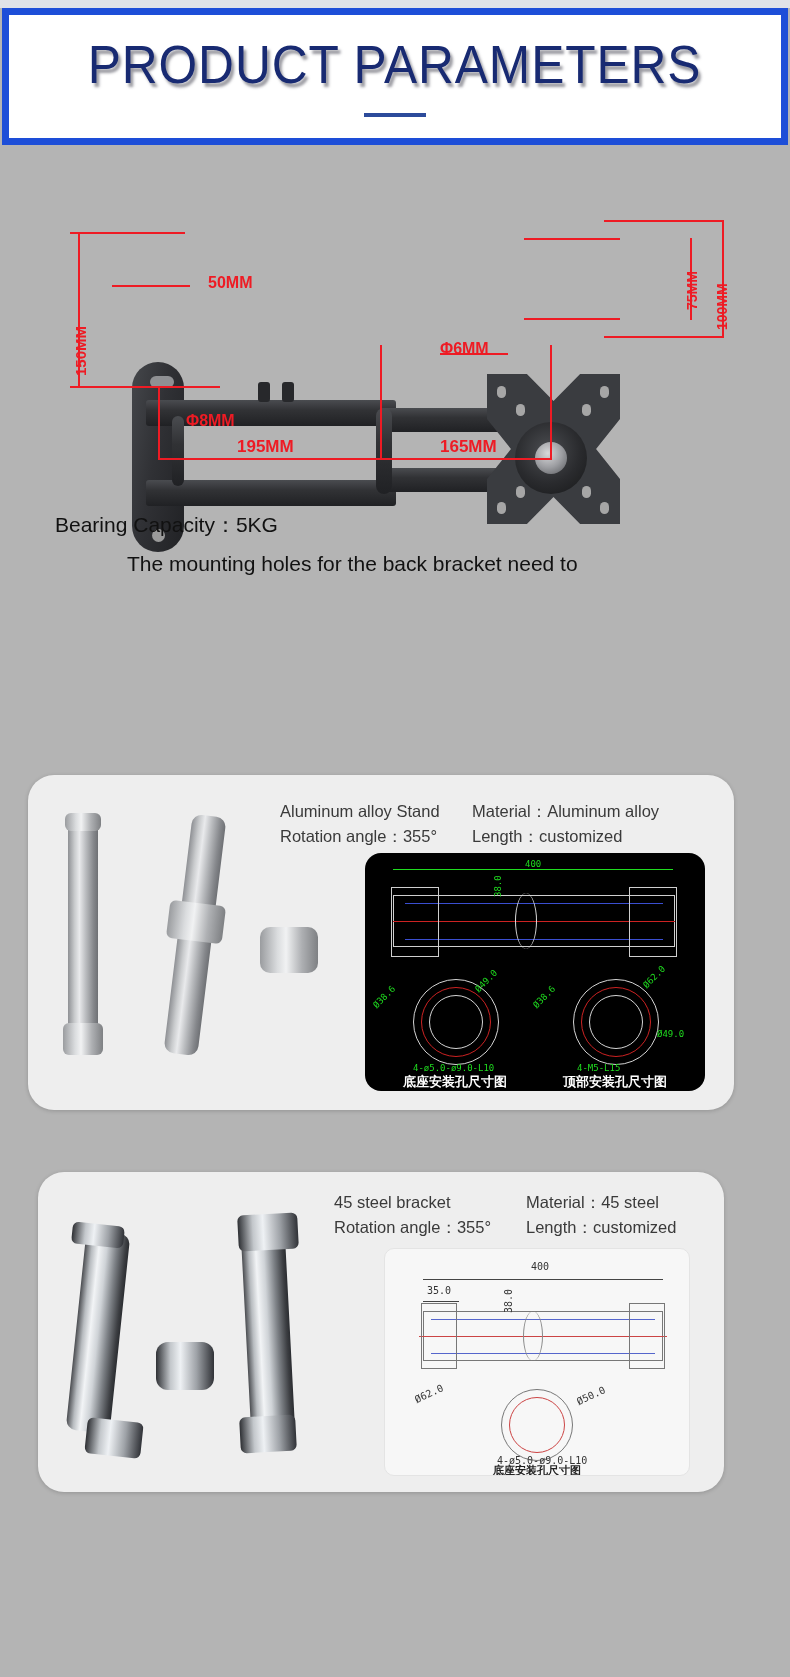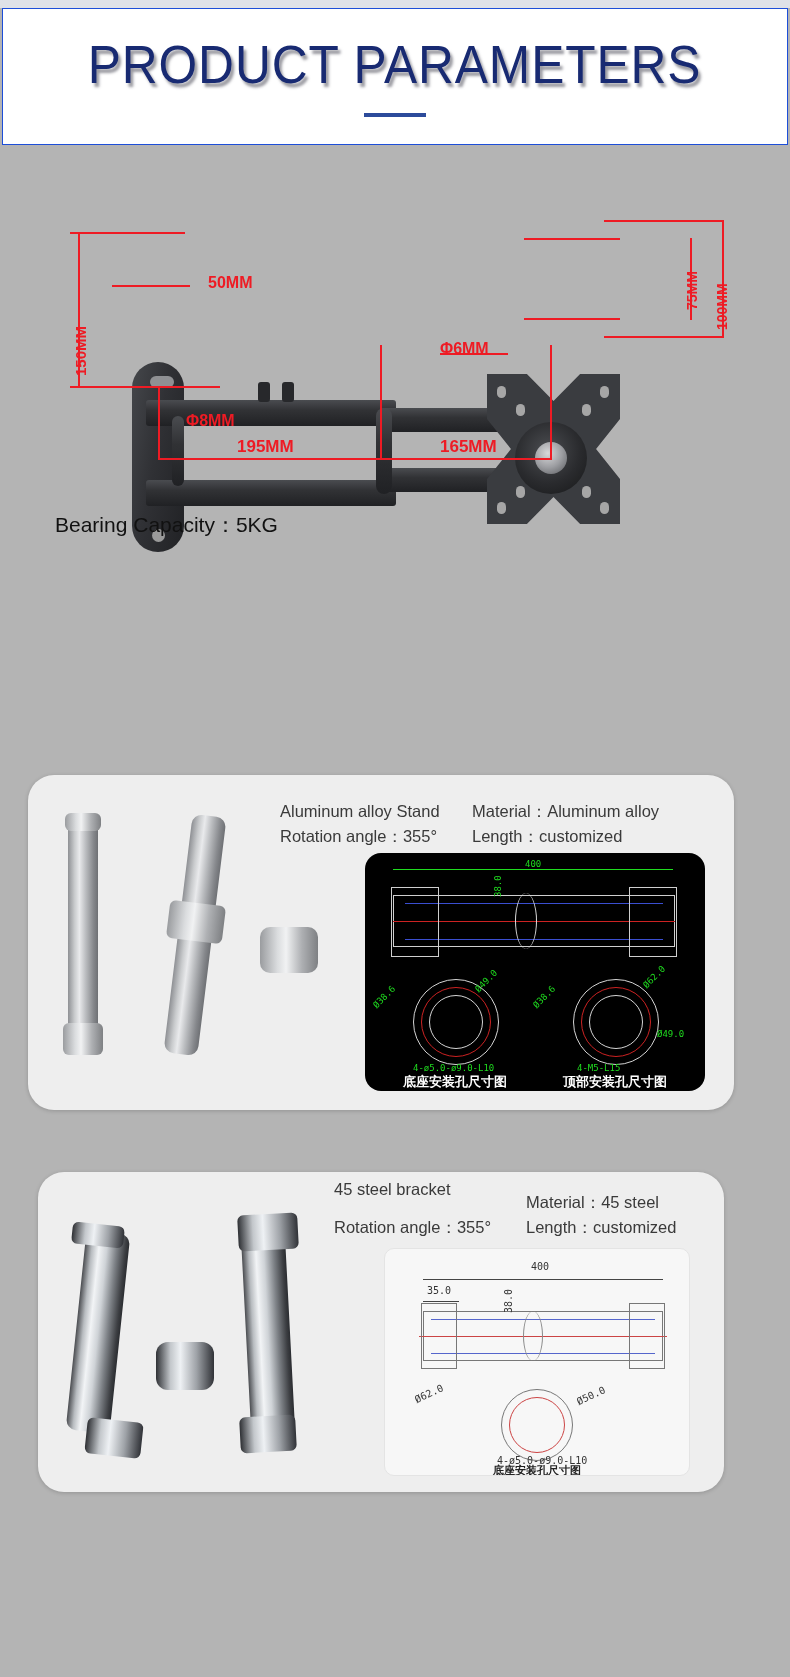--- a/index.html
+++ b/index.html
@@ -7,21 +7,21 @@
     width: 790px; height: 1677px;
     font-family: "Liberation Sans", sans-serif;
     background: #b4b4b4;
     position: relative; overflow: hidden;
   }
   .page { position: relative; width: 790px; height: 1677px; background: #b4b4b4; }
 
   
   .banner {
     position: absolute; left: 2px; top: 8px; width: 786px; height: 137px;
-    background: #ffffff; border: 1px solid #1d4ed8;
+    background: #ffffff; border: 7px solid #1d4ed8;
     display: flex; flex-direction: column; align-items: center; justify-content: center;
   }
   .banner-title {
     font-size: 54px; letter-spacing: 1px; color: #182a72; font-weight: 400;
     font-family: "Liberation Sans Narrow", "Liberation Sans", sans-serif;
     transform: scaleX(0.92); text-shadow: 3px 4px 3px rgba(120,120,130,0.75);
     line-height: 1.05; white-space: nowrap;
   }
   .banner-rule { width: 62px; height: 4px; background: #2c4b9b; margin-top: 20px; }
   .banner-topstrip { position:absolute; left:0; top:0; width:790px; height:8px; background:#dfe2e8; }
@@ -176,20 +176,21 @@
     <div class="dimline" style="left:380px;top:195px;width:2px;height:115px;"></div>
     <div class="dimline" style="left:550px;top:195px;width:2px;height:115px;"></div>
     <div class="dimline" style="left:158px;top:308px;width:224px;height:2px;"></div>
     <div class="dimline" style="left:382px;top:308px;width:170px;height:2px;"></div>
     <div class="dimtext" style="left:237px;top:287px;font-size:17px;">195MM</div>
     <div class="dimtext" style="left:440px;top:287px;font-size:17px;">165MM</div>
   </div>
 
   <div class="specs">
     <div class="spec-line">Bearing Capacity：5KG</div>
+    <div class="spec-line spec-indent">The mounting holes for the back bracket need to</div>
   </div>
 
   <div class="card card-1">
 
     <div class="card-head" style="left:252px;top:24px;">Aluminum alloy Stand</div>
     <div class="card-head" style="left:444px;top:24px;">Material：Aluminum alloy</div>
     <div class="card-head" style="left:252px;top:49px;">Rotation angle：355°</div>
     <div class="card-head" style="left:444px;top:49px;">Length：customized</div>
 
     <div class="tube tube-alu" style="left:40px;top:42px;width:30px;height:216px;"></div>
@@ -228,21 +229,21 @@
       <div class="cad-label cad-green" style="left:166px;top:150px;transform:rotate(-45deg);transform-origin:0 0;">Ø38.6</div>
       <div class="cad-label cad-green" style="left:276px;top:130px;transform:rotate(-45deg);transform-origin:0 0;">Ø62.0</div>
       <div class="cad-label cad-green" style="left:292px;top:176px;">Ø49.0</div>
       <div class="cad-label cad-green" style="left:212px;top:210px;">4-M5-L15</div>
       <div class="cad-label cad-cn" style="left:198px;top:220px;">顶部安装孔尺寸图</div>
     </div>
   </div>
 
   <div class="card card-2">
 
-    <div class="card-head" style="left:296px;top:5px;">45 steel bracket</div>
+    <div class="card-head" style="left:296px;top:18px;">45 steel bracket</div>
     <div class="card-head" style="left:488px;top:18px;">Material：45 steel</div>
     <div class="card-head" style="left:296px;top:43px;">Rotation angle：355°</div>
     <div class="card-head" style="left:488px;top:43px;">Length：customized</div>
 
     <div class="tube tube-steel" style="left:38px;top:60px;width:44px;height:200px;transform:rotate(6deg);"></div>
     <div class="cap-steel" style="position:absolute;left:34px;top:52px;width:52px;height:22px;transform:rotate(6deg);"></div>
     <div class="cap-steel" style="position:absolute;left:48px;top:248px;width:56px;height:36px;transform:rotate(6deg);"></div>
 
     <div class="tube tube-steel" style="left:208px;top:62px;width:44px;height:198px;transform:rotate(-3deg);"></div>
     <div class="cap-steel" style="position:absolute;left:200px;top:42px;width:60px;height:36px;transform:rotate(-3deg);"></div>

